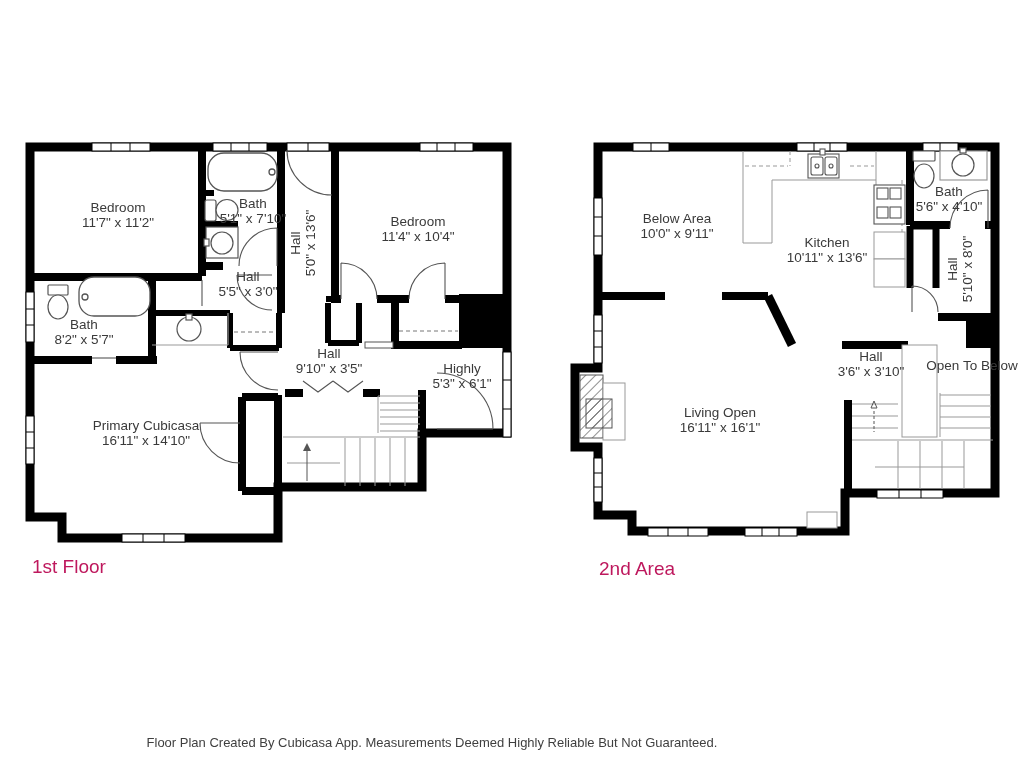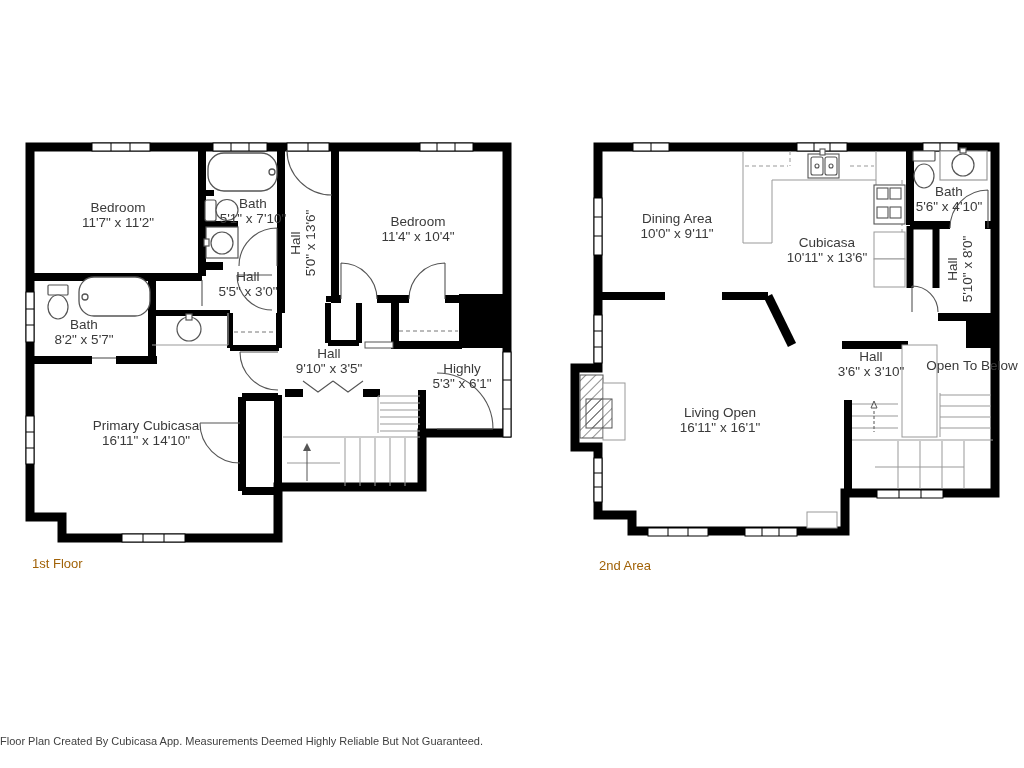--- a/index.html
+++ b/index.html
@@ -3,23 +3,23 @@
 <meta charset="utf-8">
 <style>
   html,body{margin:0;padding:0;background:#fff;}
   .canvas{position:relative;width:1024px;height:768px;background:#fff;overflow:hidden;
           font-family:"Liberation Sans",sans-serif;}
   .plan-svg{position:absolute;left:0;top:0;}
   .room-label{position:absolute;transform:translate(-50%,-50%);text-align:center;
               font-size:13.5px;line-height:15px;color:#3a3a3a;white-space:nowrap;}
   .room-label.vertical{transform:translate(-50%,-50%) rotate(-90deg);}
   .room-label div:empty{display:none;}
-  .floor-caption{position:absolute;font-size:13px;color:#a16207;}
-  .footer-note{position:absolute;left:0;top:735px;width:864px;
-               font-size:11px;color:#3f3f3f;}
+  .floor-caption{position:absolute;font-size:19px;color:#be185d;}
+  .footer-note{position:absolute;left:0;top:735px;width:864px;text-align:center;
+               font-size:13px;color:#3f3f3f;}
 </style>
 </head>
 <body>
 
 <div class="canvas">
 
 <svg class="plan-svg" width="1024" height="768" viewBox="0 0 1024 768">
   <defs>
     <pattern id="hatch" width="7" height="7" patternTransform="rotate(45)" patternUnits="userSpaceOnUse">
       <line x1="0" y1="0" x2="0" y2="7" stroke="#444" stroke-width="1.2"></line>
@@ -257,25 +257,25 @@
         <div>5'3" x 6'1"</div>
   </div>
   <div class="room-label" style="left:146px;top:433px">
     <div>Primary Cubicasa</div>
         <div>16'11" x 14'10"</div>
   </div>
 </div>
 
 <div>
   <div class="room-label" style="left:677px;top:226px">
-    <div>Dining Area</div>
+    <div>Below Area</div>
         <div>10'0" x 9'11"</div>
   </div>
   <div class="room-label" style="left:827px;top:250px">
-    <div>Cubicasa</div>
+    <div>Kitchen</div>
         <div>10'11" x 13'6"</div>
   </div>
   <div class="room-label" style="left:949px;top:199px">
     <div>Bath</div>
         <div>5'6" x 4'10"</div>
   </div>
   <div class="room-label vertical" style="left:960px;top:269px">
     <div>Hall</div>
         <div>5'10" x 8'0"</div>
   </div>

